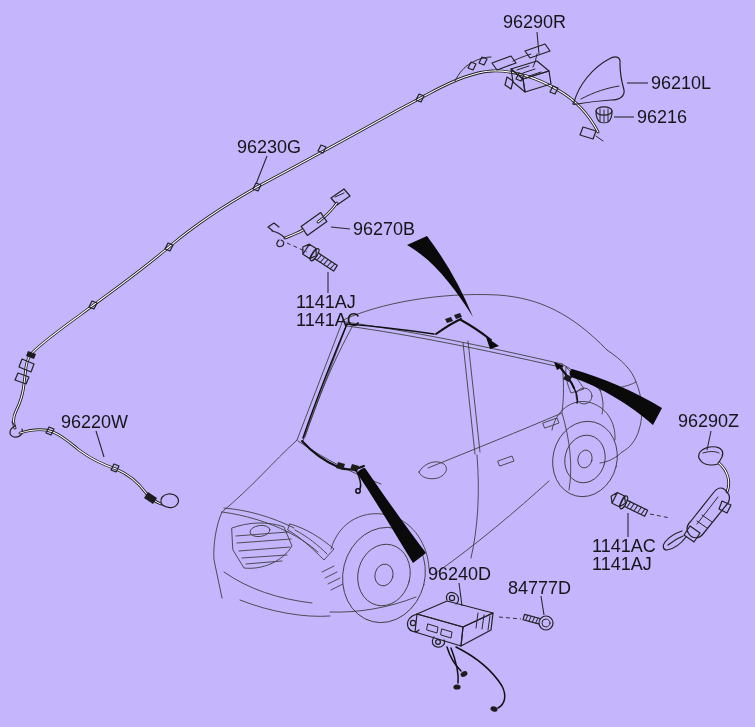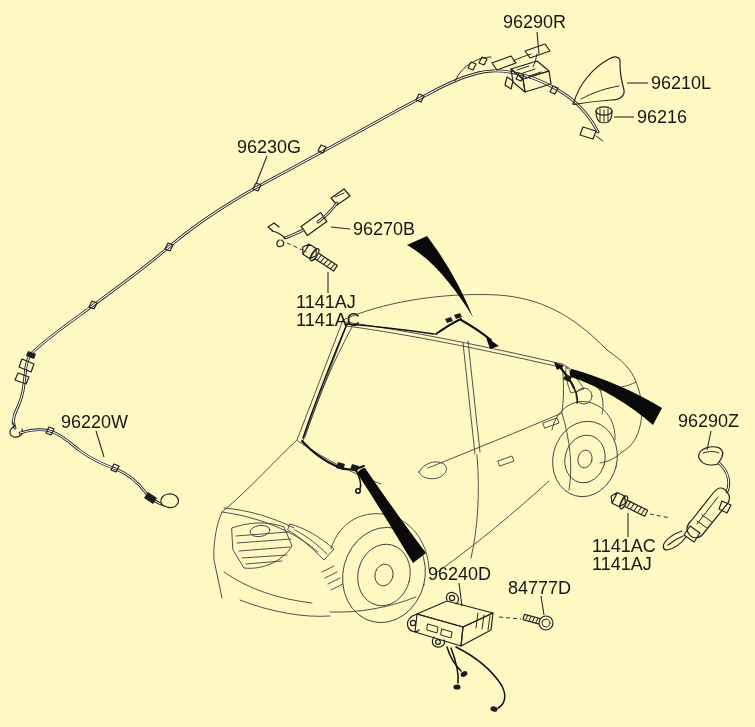--- a/index.html
+++ b/index.html
@@ -1,16 +1,16 @@
 <!DOCTYPE html>
 <html><head>
 <meta charset="utf-8">
 <style>
   html,body{margin:0;padding:0;background:#ffffff;}
-  .stage{position:relative;width:755px;height:727px;background:#fef9c3;overflow:hidden;}
+  .stage{position:relative;width:755px;height:727px;background:#c4b5fd;overflow:hidden;}
   .lbl{font-family:"Liberation Sans",sans-serif;font-size:18px;fill:#161616;}
   .leader{stroke:#2a2a2a;stroke-width:1.1;fill:none;}
   .car{stroke:#3f3f3f;stroke-width:0.9;fill:none;stroke-linecap:round;stroke-linejoin:round;}
   .part{stroke:#222;stroke-width:1.2;fill:none;stroke-linecap:round;stroke-linejoin:round;}
   .thin{stroke:#2a2a2a;stroke-width:1;fill:none;stroke-linecap:round;}
   .dark{stroke:#101010;stroke-width:2;fill:none;stroke-linecap:round;stroke-linejoin:round;}
   .dark15{stroke:#101010;stroke-width:1.5;fill:none;stroke-linecap:round;}
   .cable{stroke:#1c1c1c;stroke-width:2.8;fill:none;stroke-linecap:round;stroke-linejoin:round;}
   .cablecore{stroke:#ffffff;stroke-width:1.1;fill:none;stroke-linecap:round;stroke-linejoin:round;}
   .dash{stroke:#333;stroke-width:1;stroke-dasharray:4 3;fill:none;}

